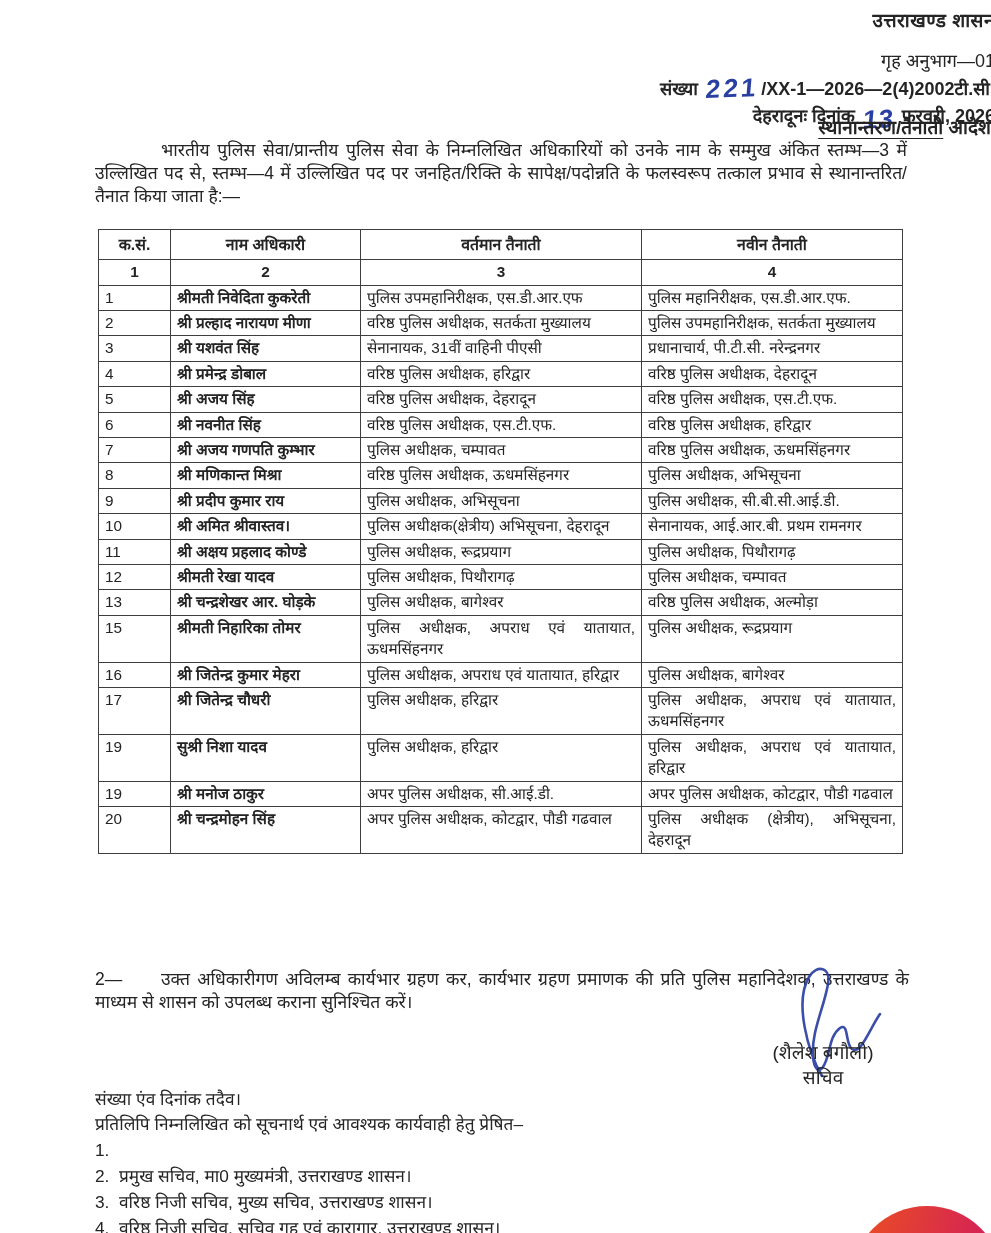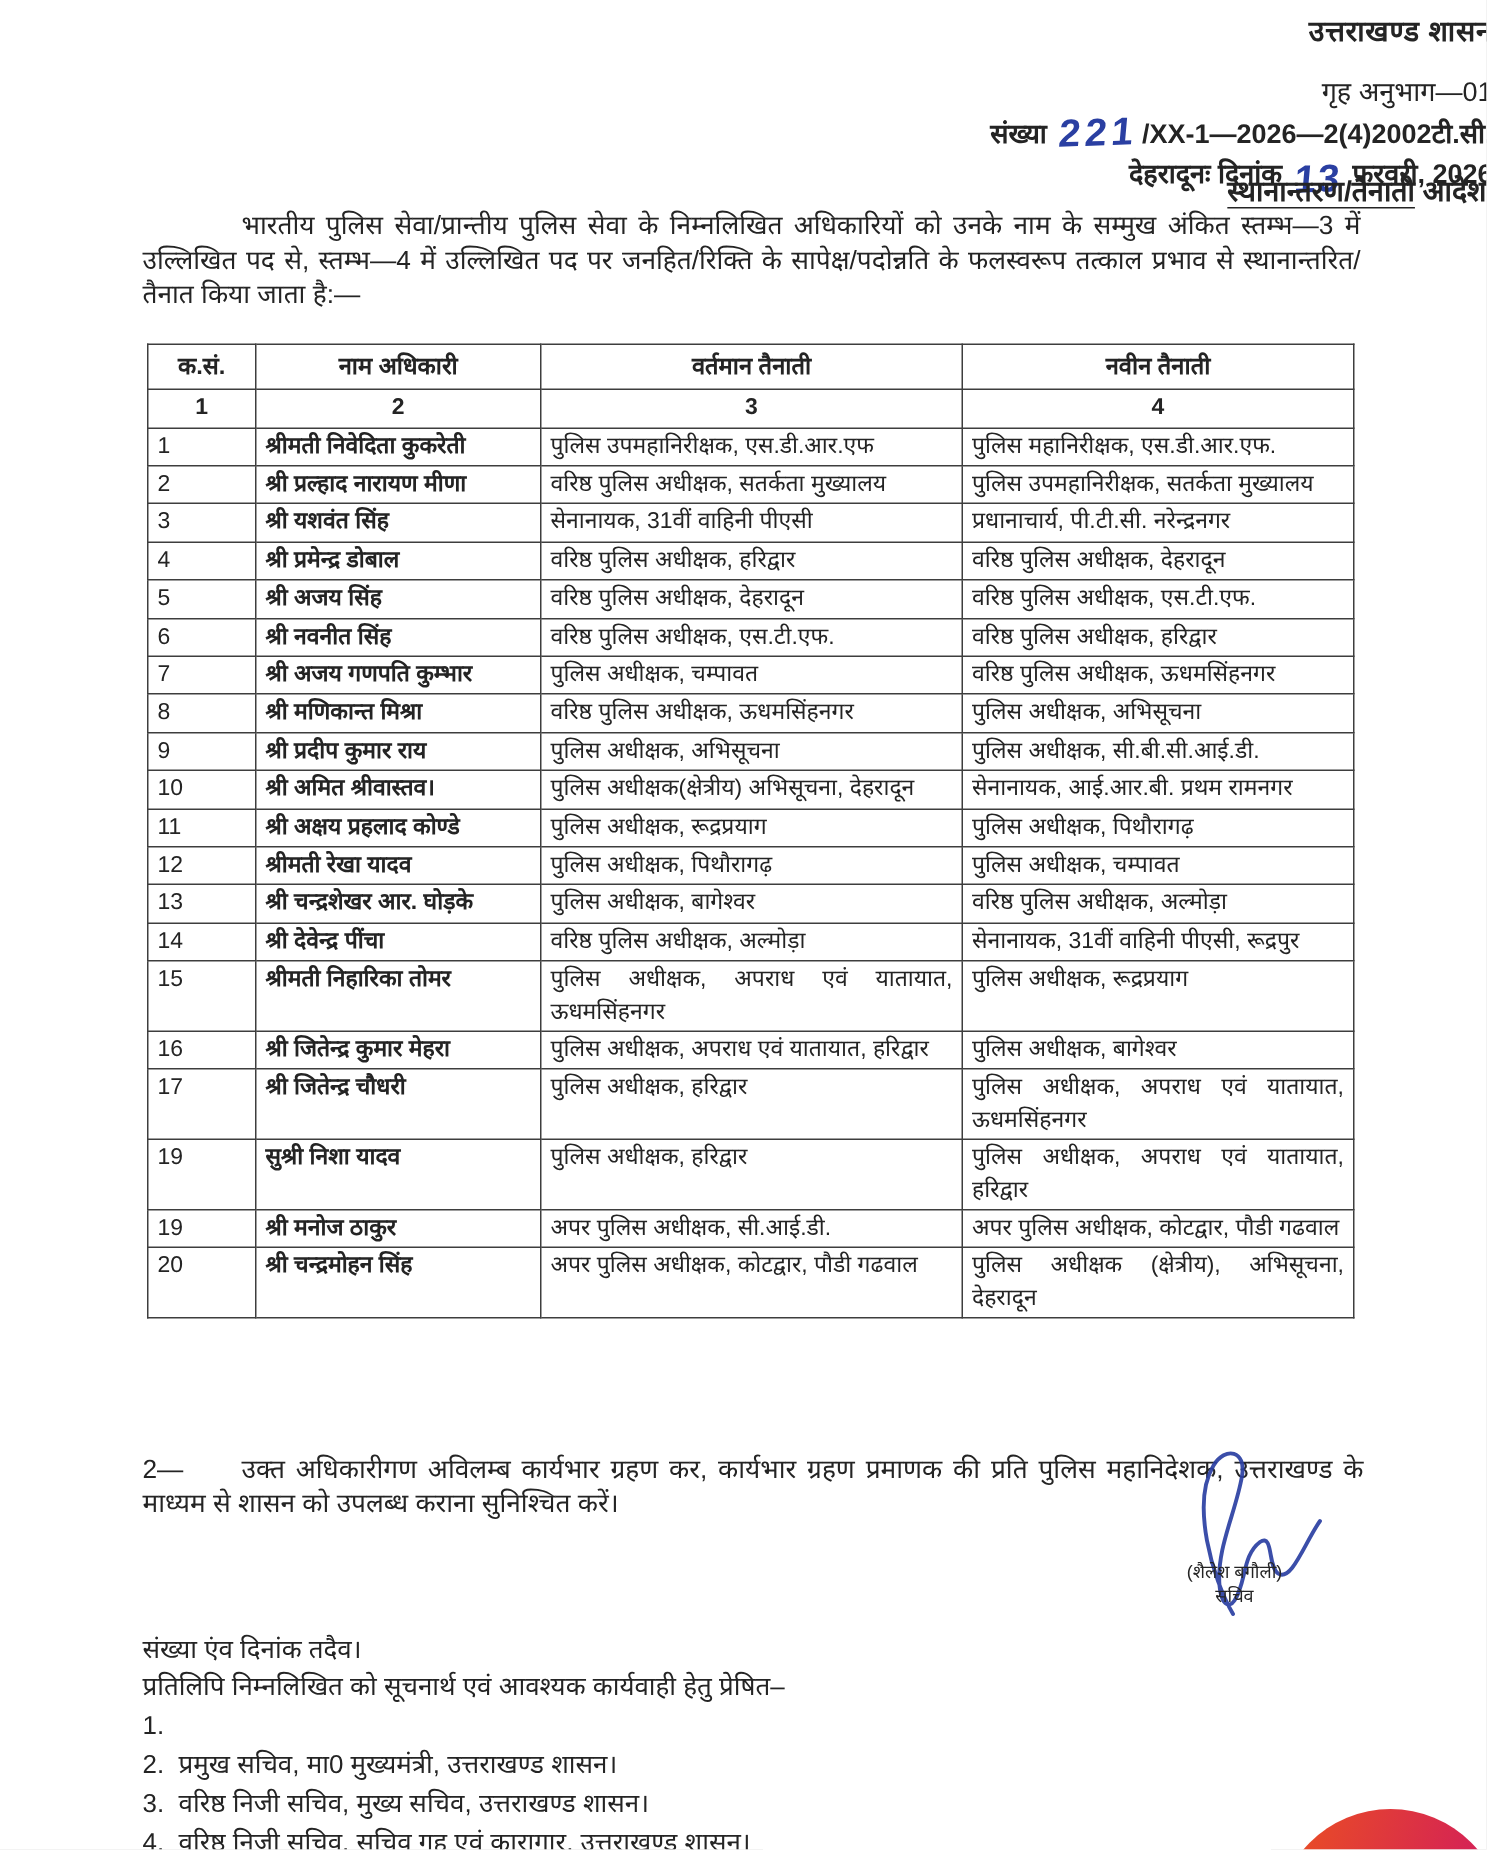--- a/index.html
+++ b/index.html
@@ -39,21 +39,21 @@
   table.main tr.colnums th { padding:1px 3px 2px; font-size:15.3px; }
   td.c1 { padding-left:12px; }
   td.c2 { padding-left:8px;font-weight:bold; }
   td.c3, td.c4 { text-align:justify; }
   
   .para2 { position:absolute; top:968px; left:95px; width:814px;
            font-size:17.5px; line-height:1.33; text-align:justify; }
   .para2 .pnum { display:inline-block; width:66px; }
   .sig-scrawl { position:absolute; left:768px; top:956px; pointer-events:none; }
   .sig-block { position:absolute; left:740px; top:1041px; width:166px;
-               text-align:center; font-size:12px; line-height:1.3; }
+               text-align:center; font-size:19px; line-height:1.3; }
   
   .footer { position:absolute; top:1088px; left:95px; width:814px;
             font-size:17.3px; line-height:1.35; }
   .f-line  { margin-bottom:2px; }
   .copy-item { display:flex; margin-top:2.5px; }
   .copy-item .num { width:24px; flex:0 0 24px; }
   
   .badge { position:absolute; left:851px; top:1206px; width:152px; height:152px;
            border-radius:50%;
            background:linear-gradient(105deg,#e84a28 12%,#d01960 88%); }
@@ -180,26 +180,20 @@
           <td class="c4">पुलिस अधीक्षक, चम्पावत</td>
         </tr>
 
         <tr>
           <td class="c1">13</td>
           <td class="c2">श्री चन्द्रशेखर आर. घोड़के</td>
           <td class="c3">पुलिस अधीक्षक, बागेश्वर</td>
           <td class="c4">वरिष्ठ पुलिस अधीक्षक, अल्मोड़ा</td>
         </tr>
 
-        <tr>
-          <td class="c1">14</td>
-          <td class="c2">श्री देवेन्द्र पींचा</td>
-          <td class="c3">वरिष्ठ पुलिस अधीक्षक, अल्मोड़ा</td>
-          <td class="c4">सेनानायक, 31वीं वाहिनी पीएसी, रूद्रपुर</td>
-        </tr>
 
         <tr>
           <td class="c1">15</td>
           <td class="c2">श्रीमती निहारिका तोमर</td>
           <td class="c3">पुलिस अधीक्षक, अपराध एवं यातायात, ऊधमसिंहनगर</td>
           <td class="c4">पुलिस अधीक्षक, रूद्रप्रयाग</td>
         </tr>
 
         <tr>
           <td class="c1">16</td>

